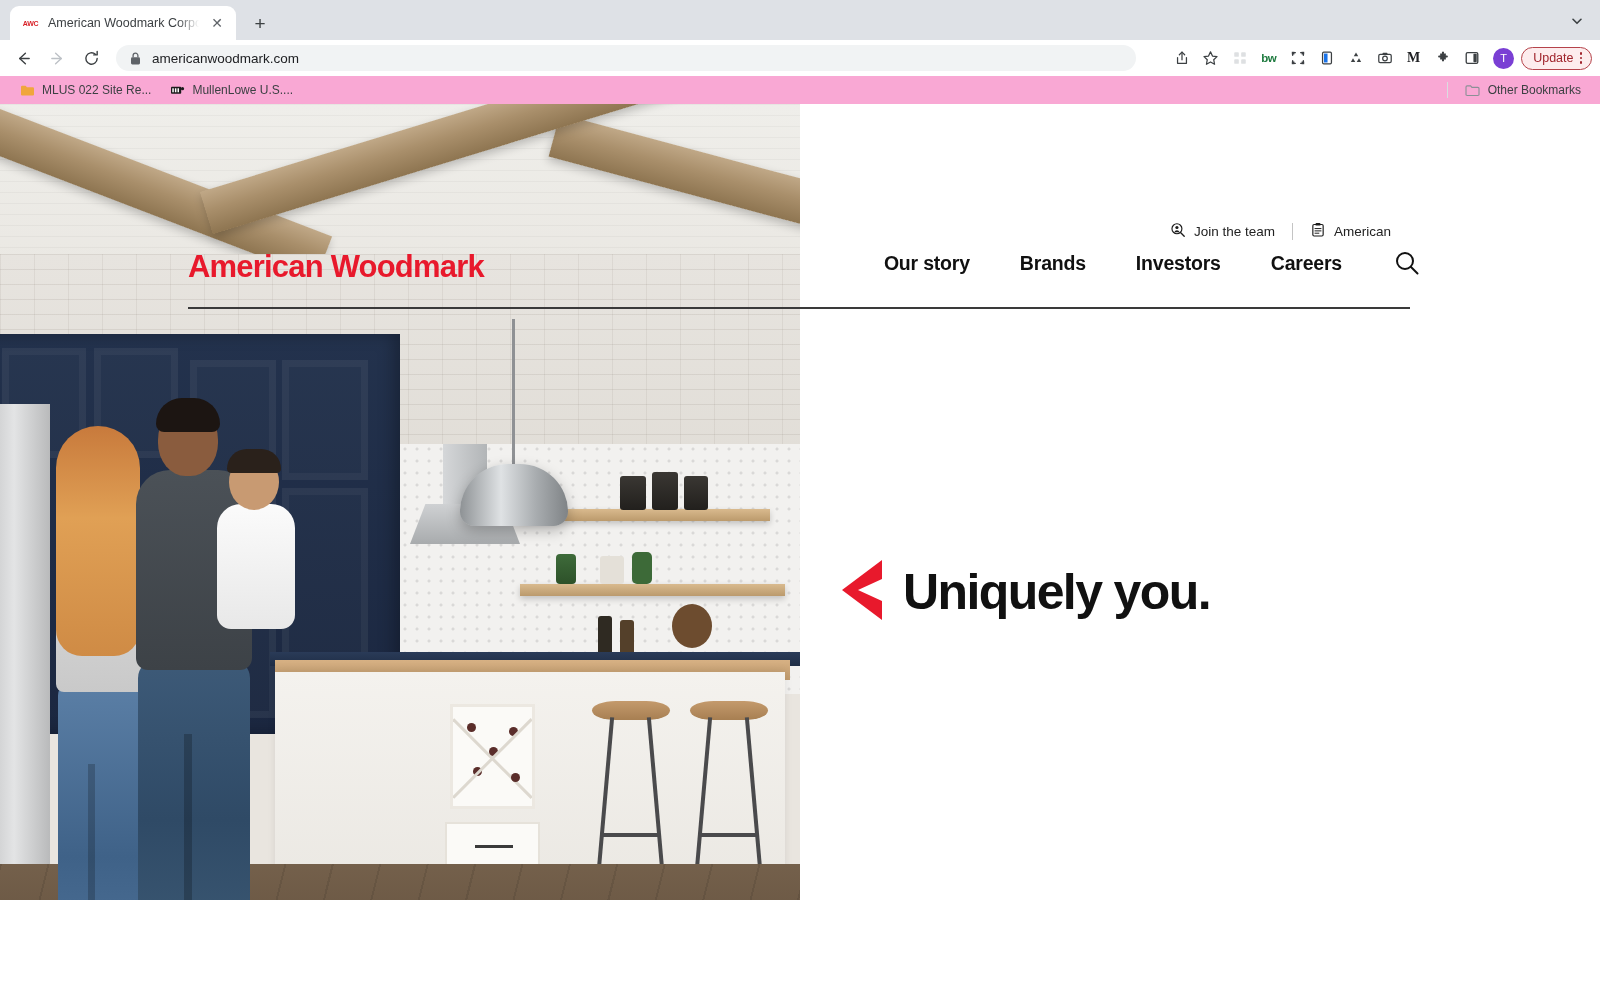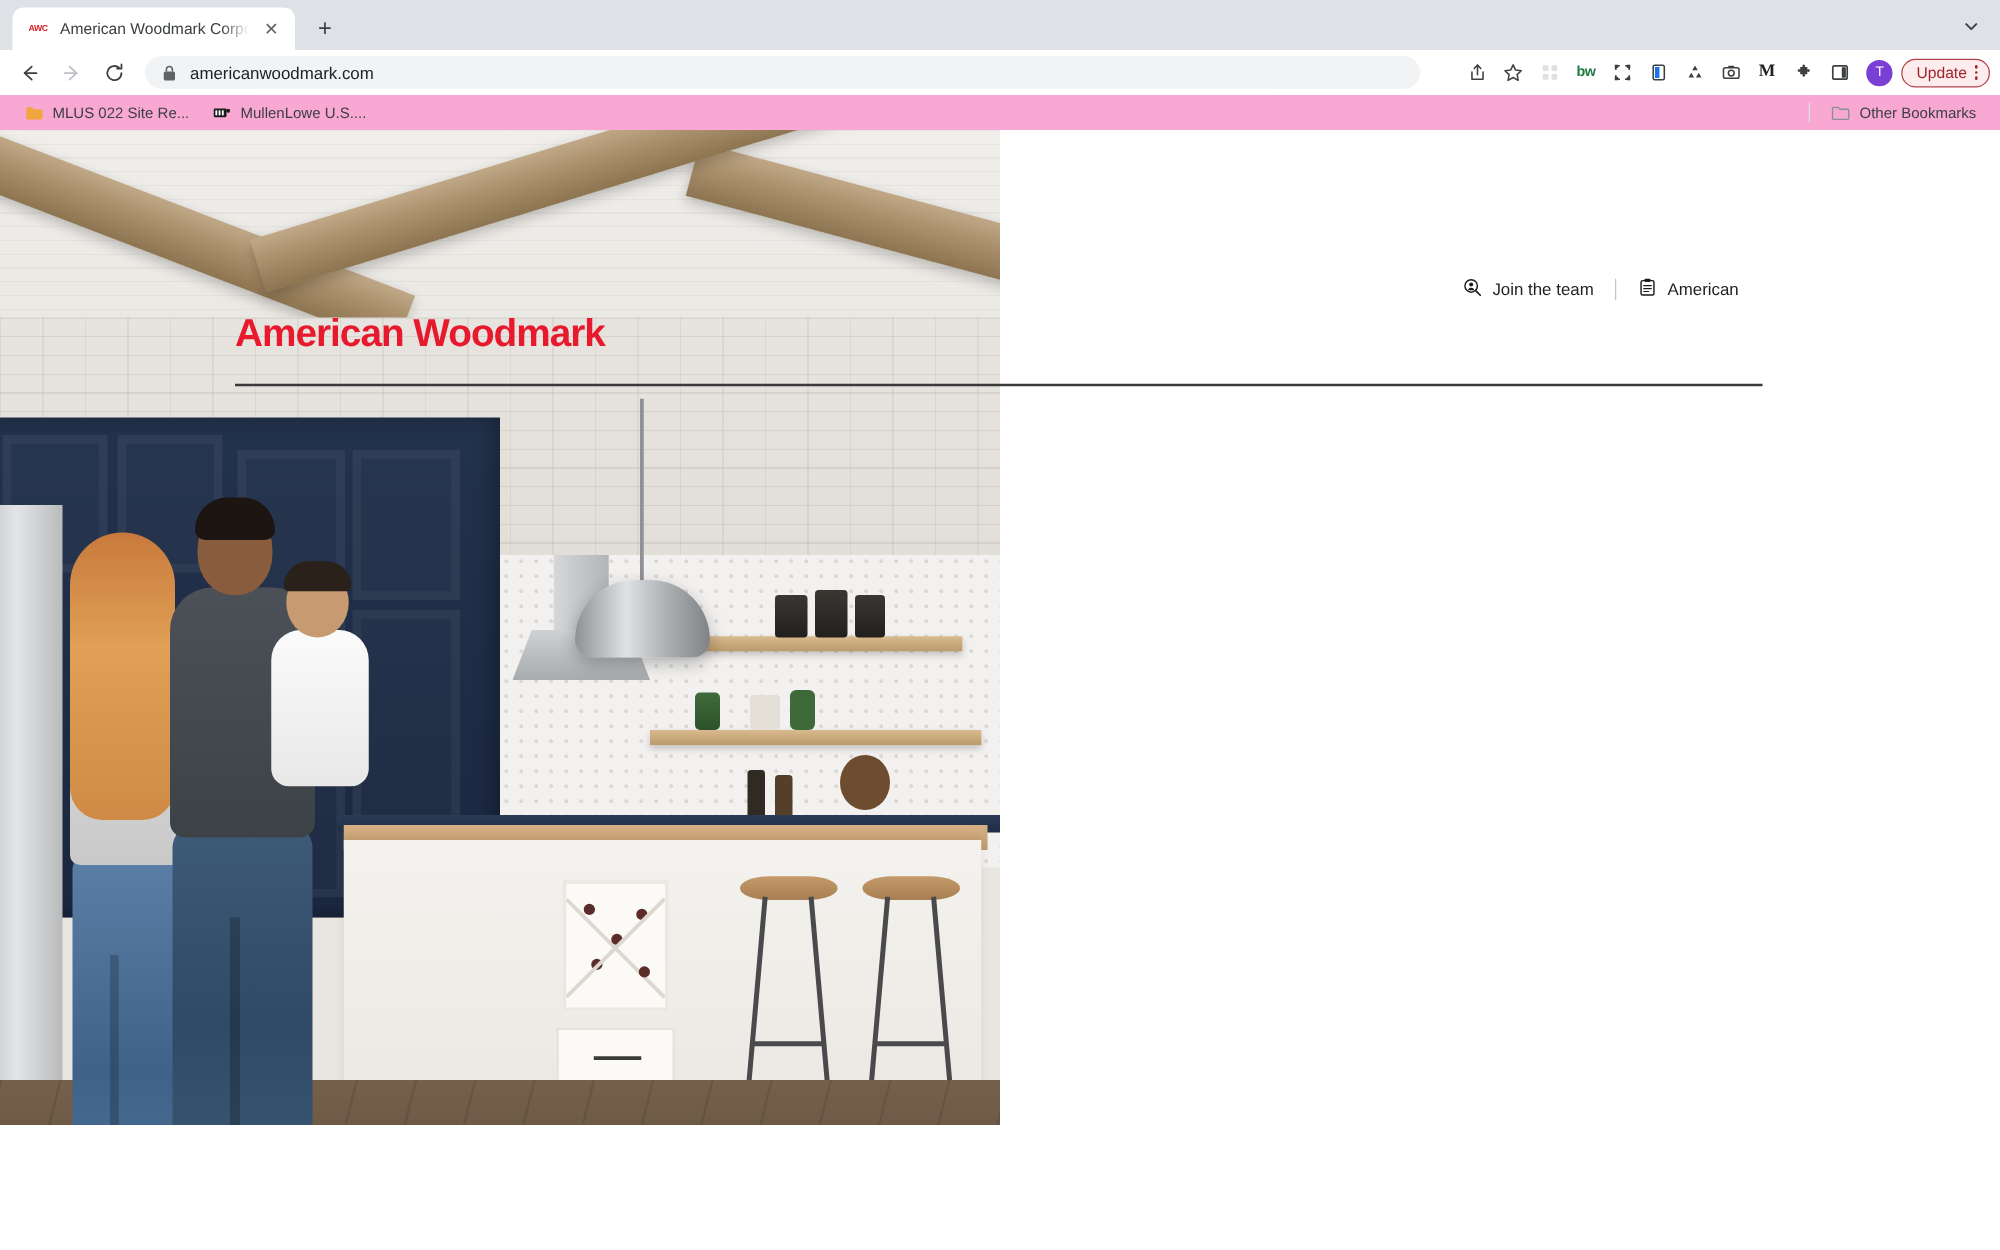--- a/index.html
+++ b/index.html
@@ -587,18 +587,38 @@
           <svg width="16" height="16" viewBox="0 0 18 18" aria-hidden="true">
             <rect x="3.2" y="2.8" width="11.6" height="13" rx="1.4" stroke="#1b1b1b" stroke-width="1.3" fill="none"></rect>
             <rect x="6.2" y="1.2" width="5.6" height="2.8" rx="1" fill="#1b1b1b"></rect>
             <path d="M5.6 7.4 H12.4 M5.6 10 H12.4 M5.6 12.6 H10" stroke="#1b1b1b" stroke-width="1.1" stroke-linecap="round"></path>
           </svg>
         </span>
         <span>American</span>
       </div>
     </div>
 
+    <nav class="mainnav">
+      <span class="nav-item">Our story</span>
+      <span class="nav-item">Brands</span>
+      <span class="nav-item">Investors</span>
+      <span class="nav-item">Careers</span>
+      <span class="nav-search">
+        <svg width="26" height="26" viewBox="0 0 26 26" aria-hidden="true">
+          <circle cx="11" cy="11" r="8" stroke="#111" stroke-width="2" fill="none"></circle>
+          <path d="M17 17 L23.5 23.5" stroke="#111" stroke-width="2" stroke-linecap="round"></path>
+        </svg>
+      </span>
+    </nav>
 
     <div class="hero-copy">
+      <div class="headline-row">
+        <span class="chevron-red">
+          <svg width="48" height="62" viewBox="0 0 48 62" aria-hidden="true">
+            <path d="M44 1 L44 20 L20 31 L44 42 L44 61 L4 31 Z" fill="#e8192c"></path>
+          </svg>
+        </span>
+        <h1 class="headline">Uniquely you.</h1>
+      </div>
     </div>
 
   </div>
 </div>
 
 </body></html>

